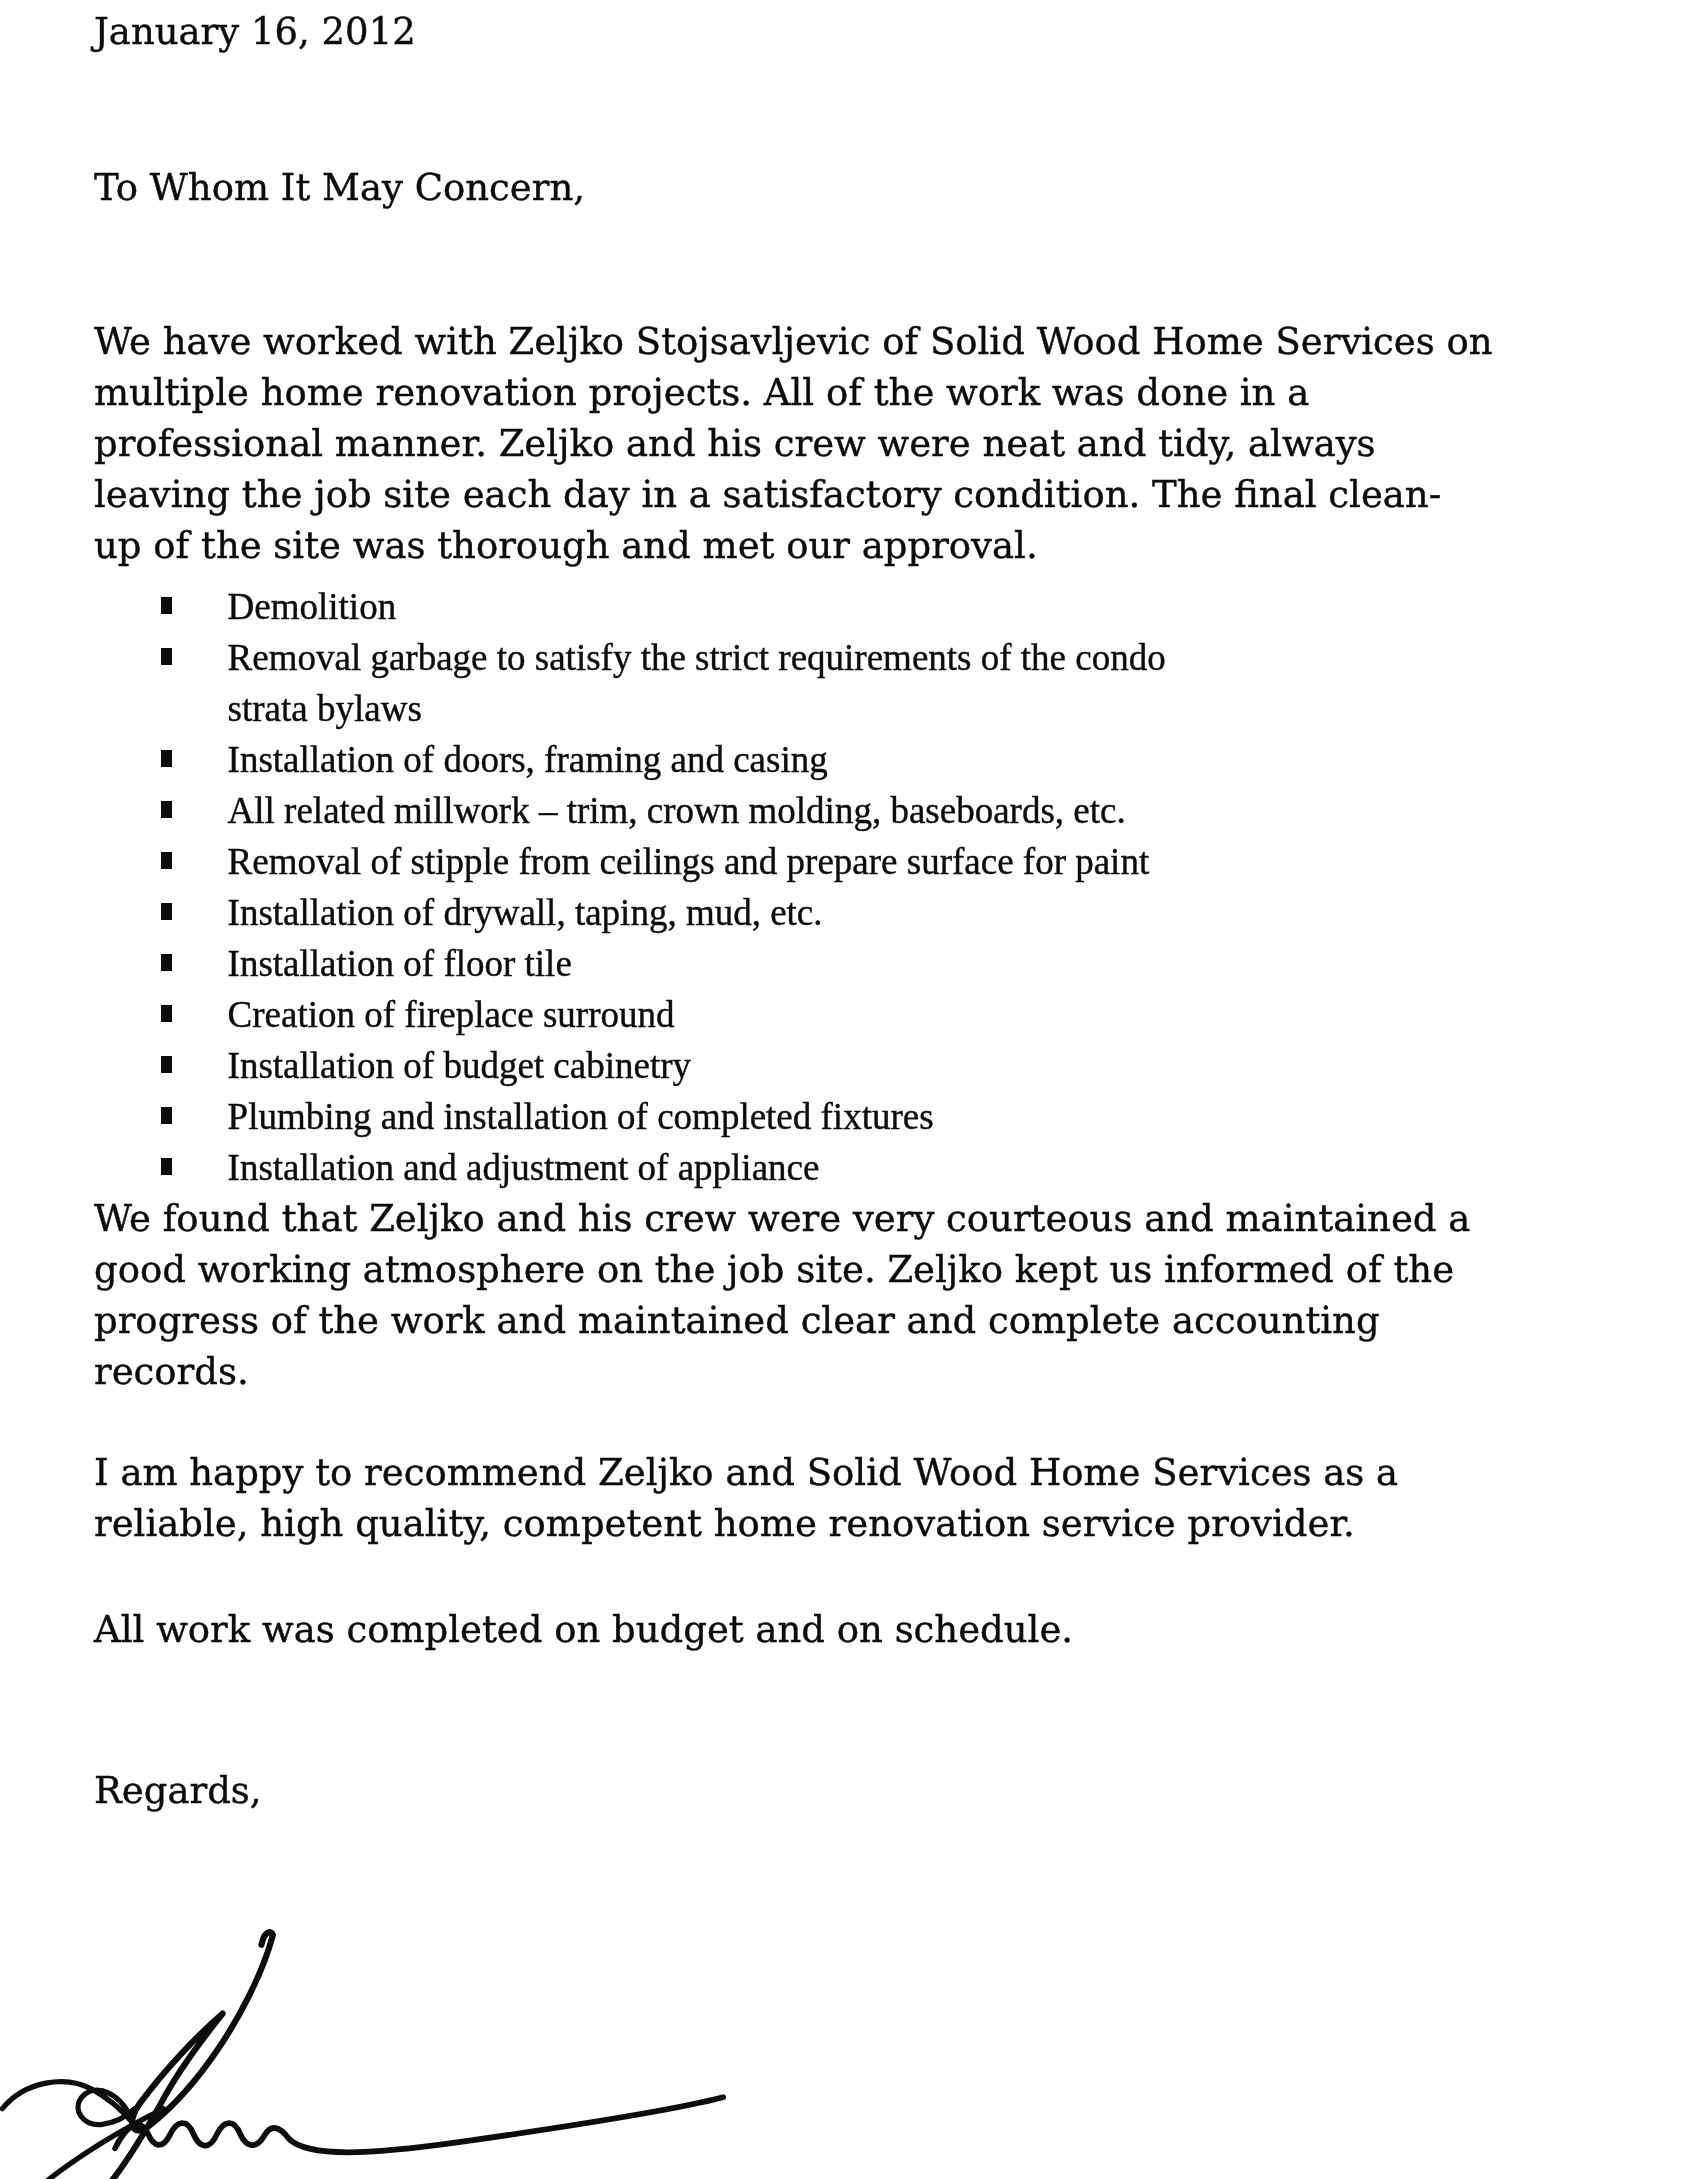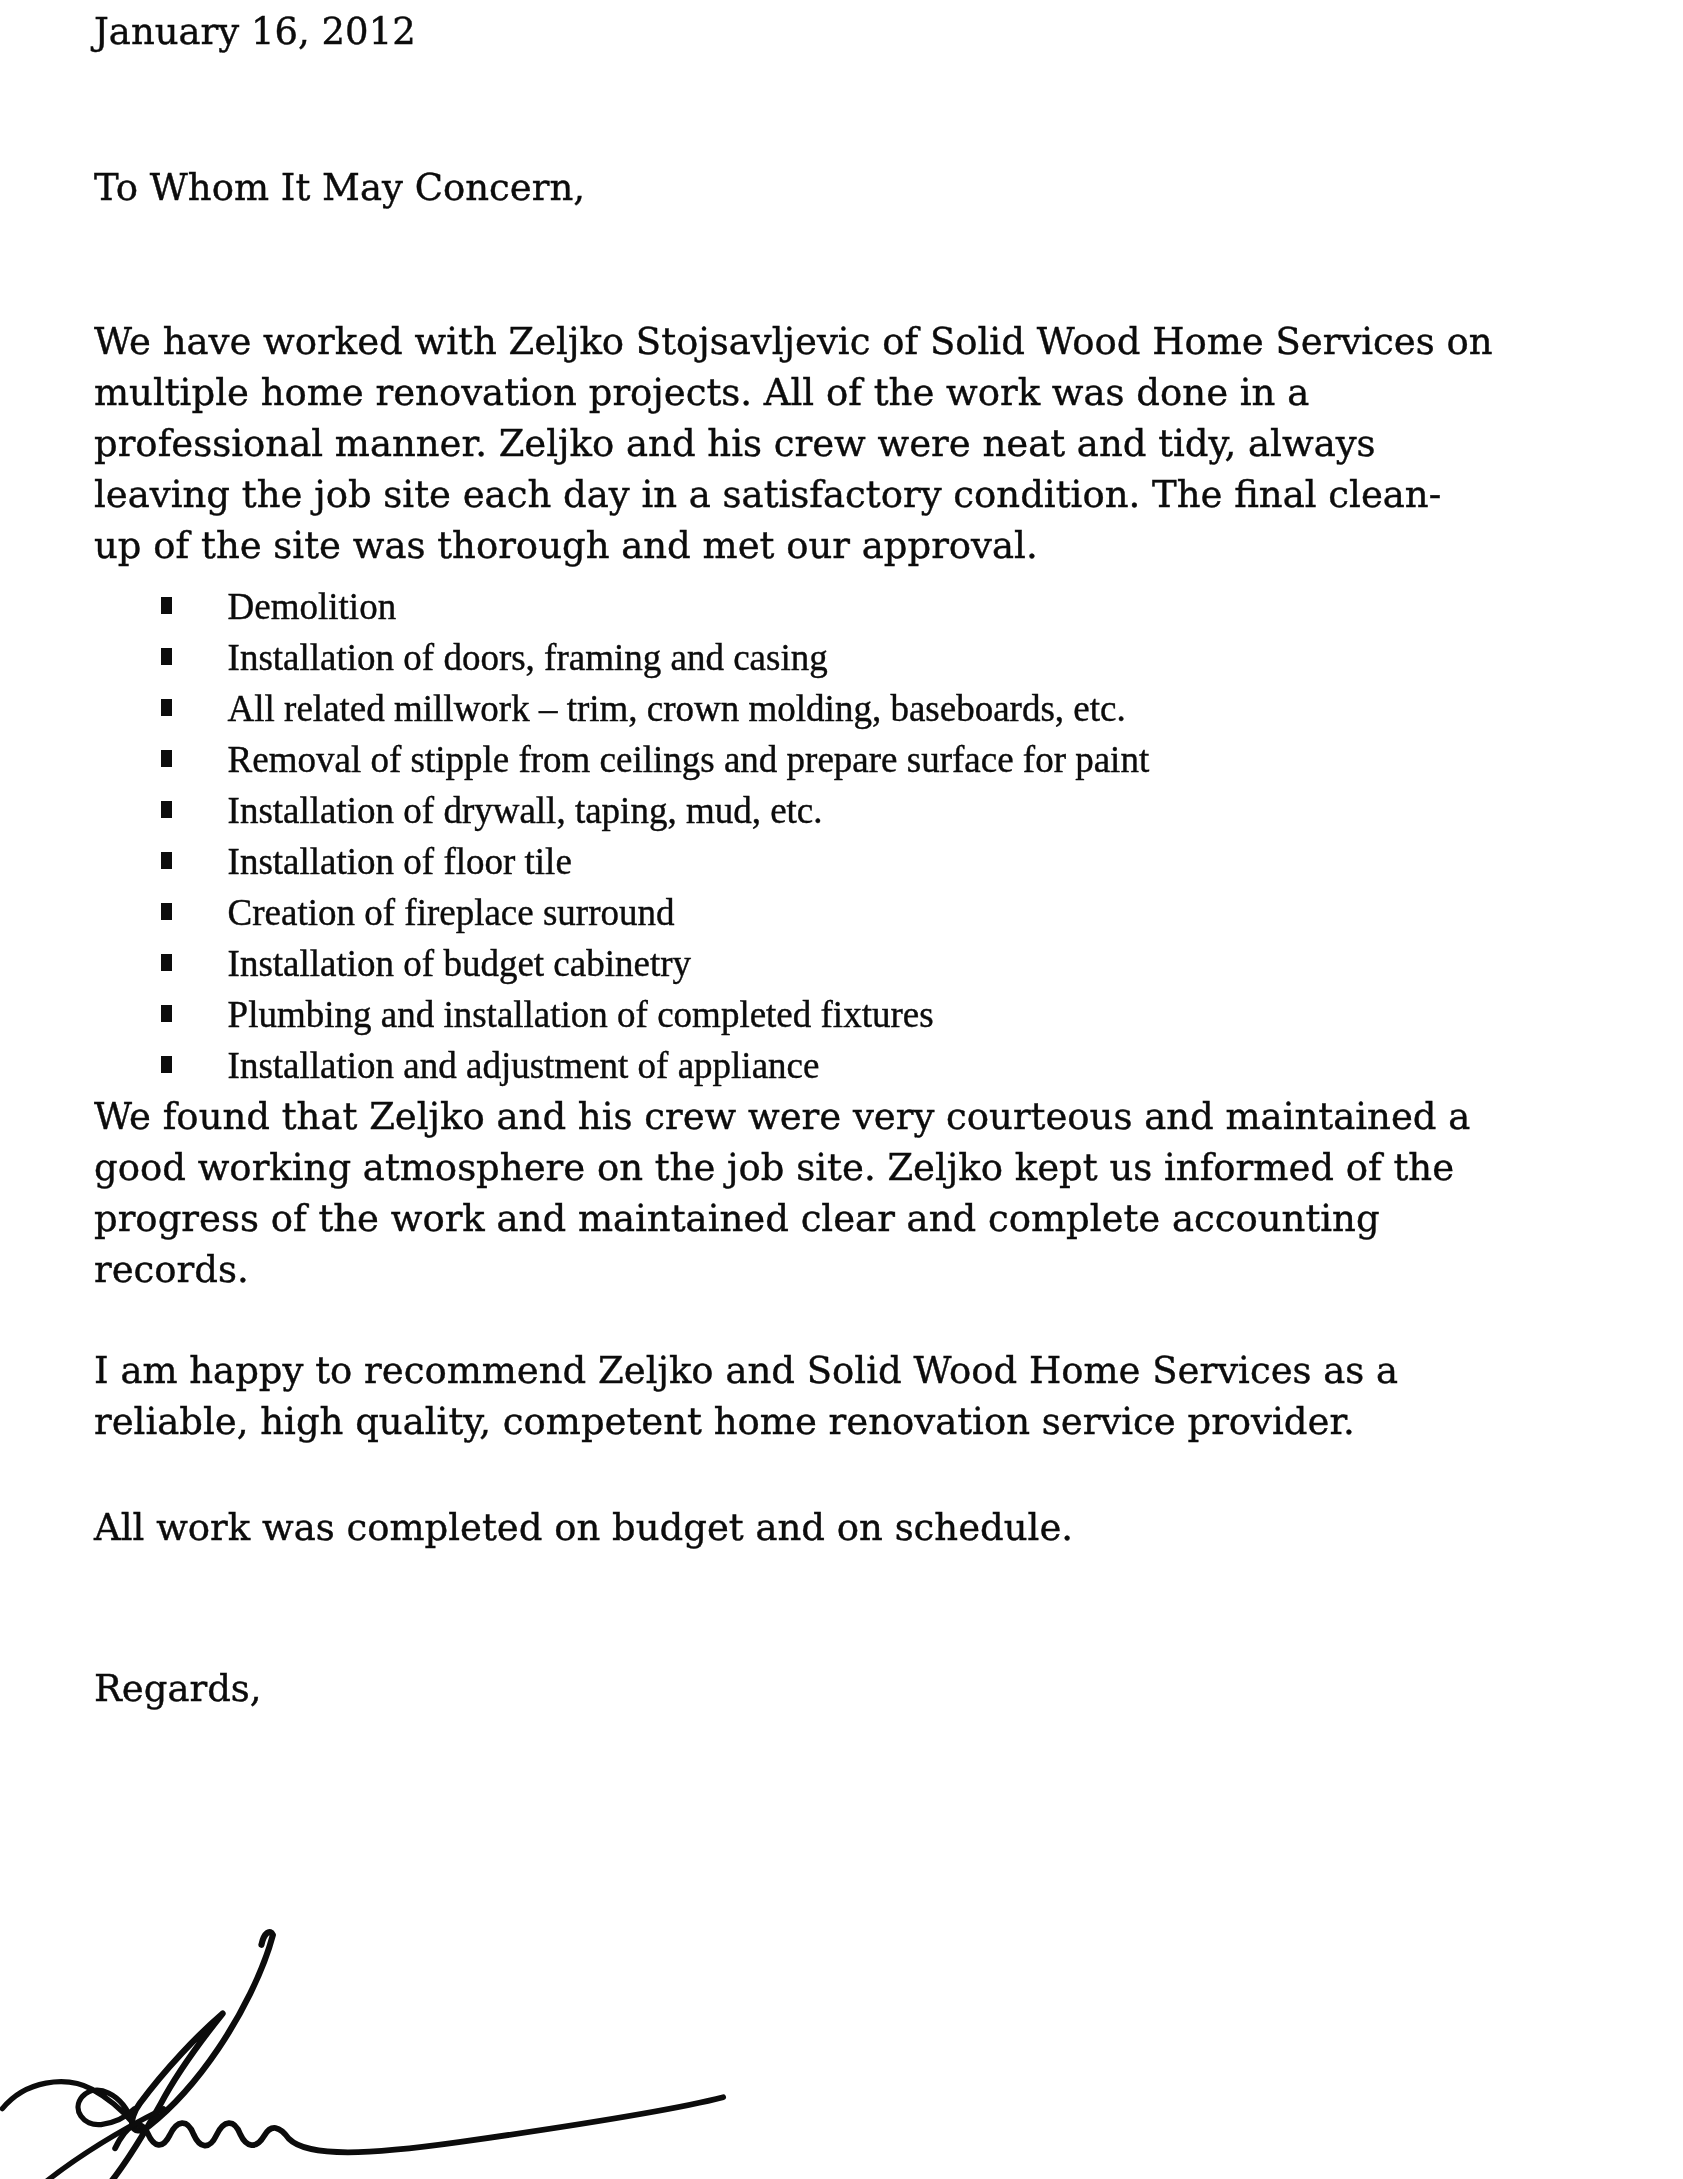--- a/index.html
+++ b/index.html
@@ -71,20 +71,25 @@
 multiple home renovation projects. All of the work was done in a
 professional manner. Zeljko and his crew were neat and tidy, always
 leaving the job site each day in a satisfactory condition. The final clean-
 up of the site was thorough and met our approval.</div>
 
 
   <ul class="scope-list">
     <li class="scope-item">
       <span class="bullet-marker"></span>
       <span class="bullet-text">Demolition</span>
+    </li>
+    <li class="scope-item">
+      <span class="bullet-marker"></span>
+      <span class="bullet-text">Removal garbage to satisfy the strict requirements of the condo
+strata bylaws</span>
     </li>
     <li class="scope-item">
       <span class="bullet-marker"></span>
       <span class="bullet-text">Installation of doors, framing and casing</span>
     </li>
     <li class="scope-item">
       <span class="bullet-marker"></span>
       <span class="bullet-text">All related millwork – trim, crown molding, baseboards, etc.</span>
     </li>
     <li class="scope-item">

